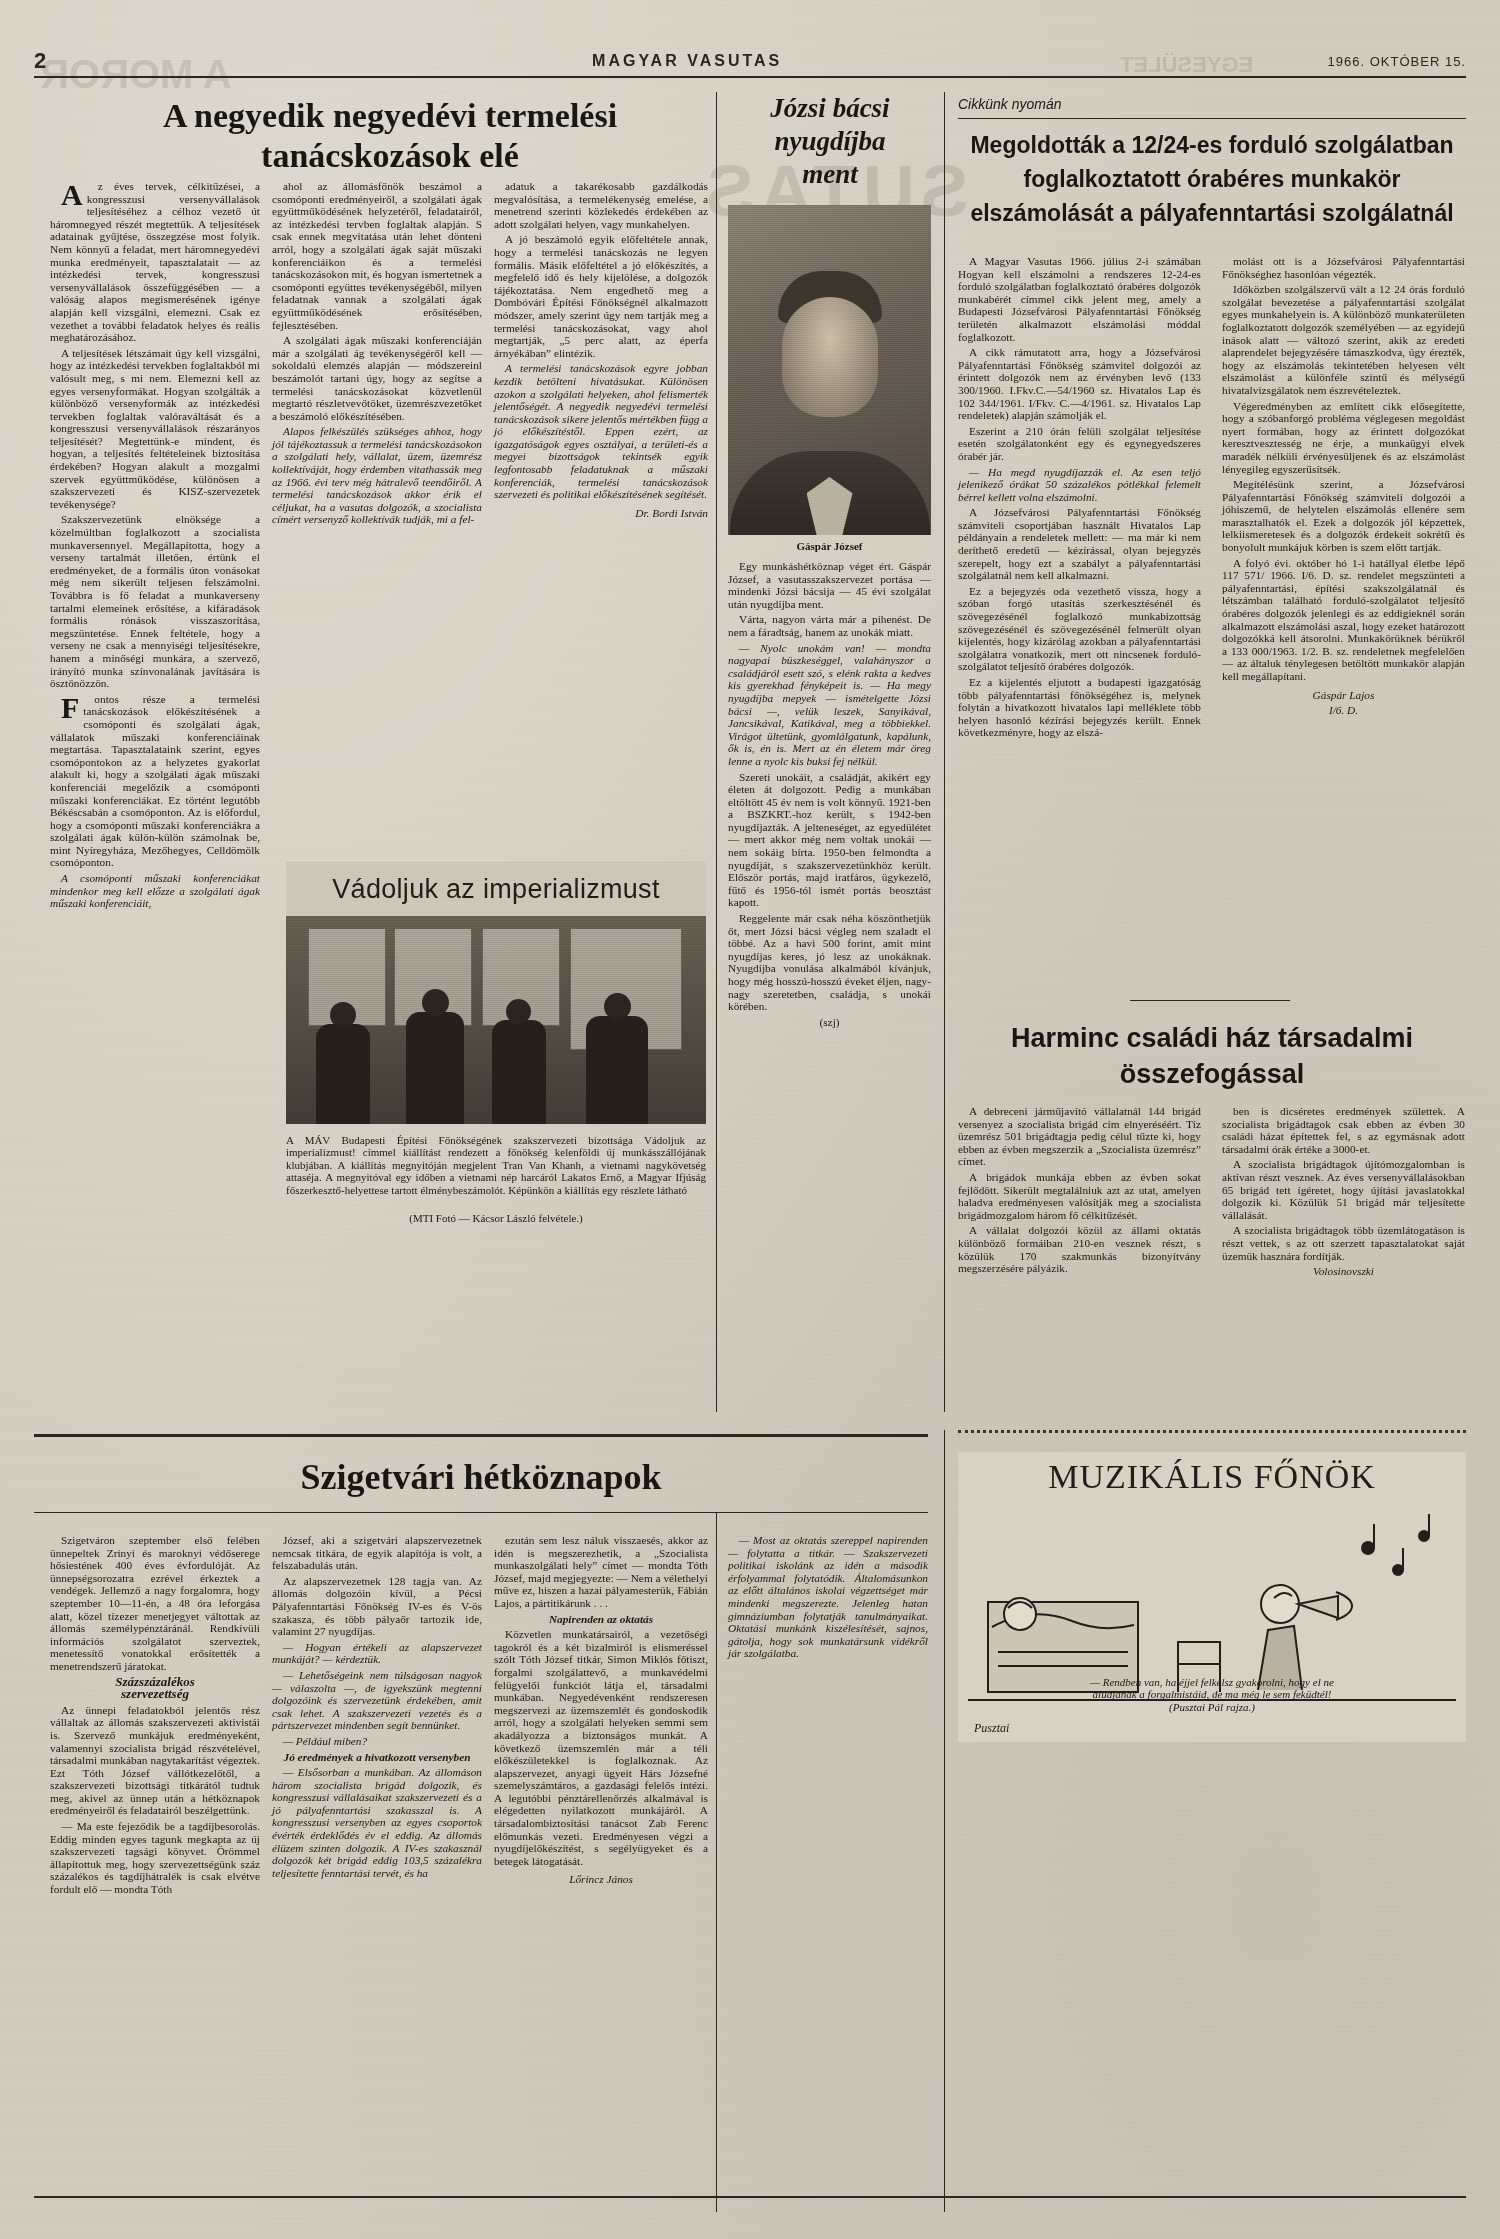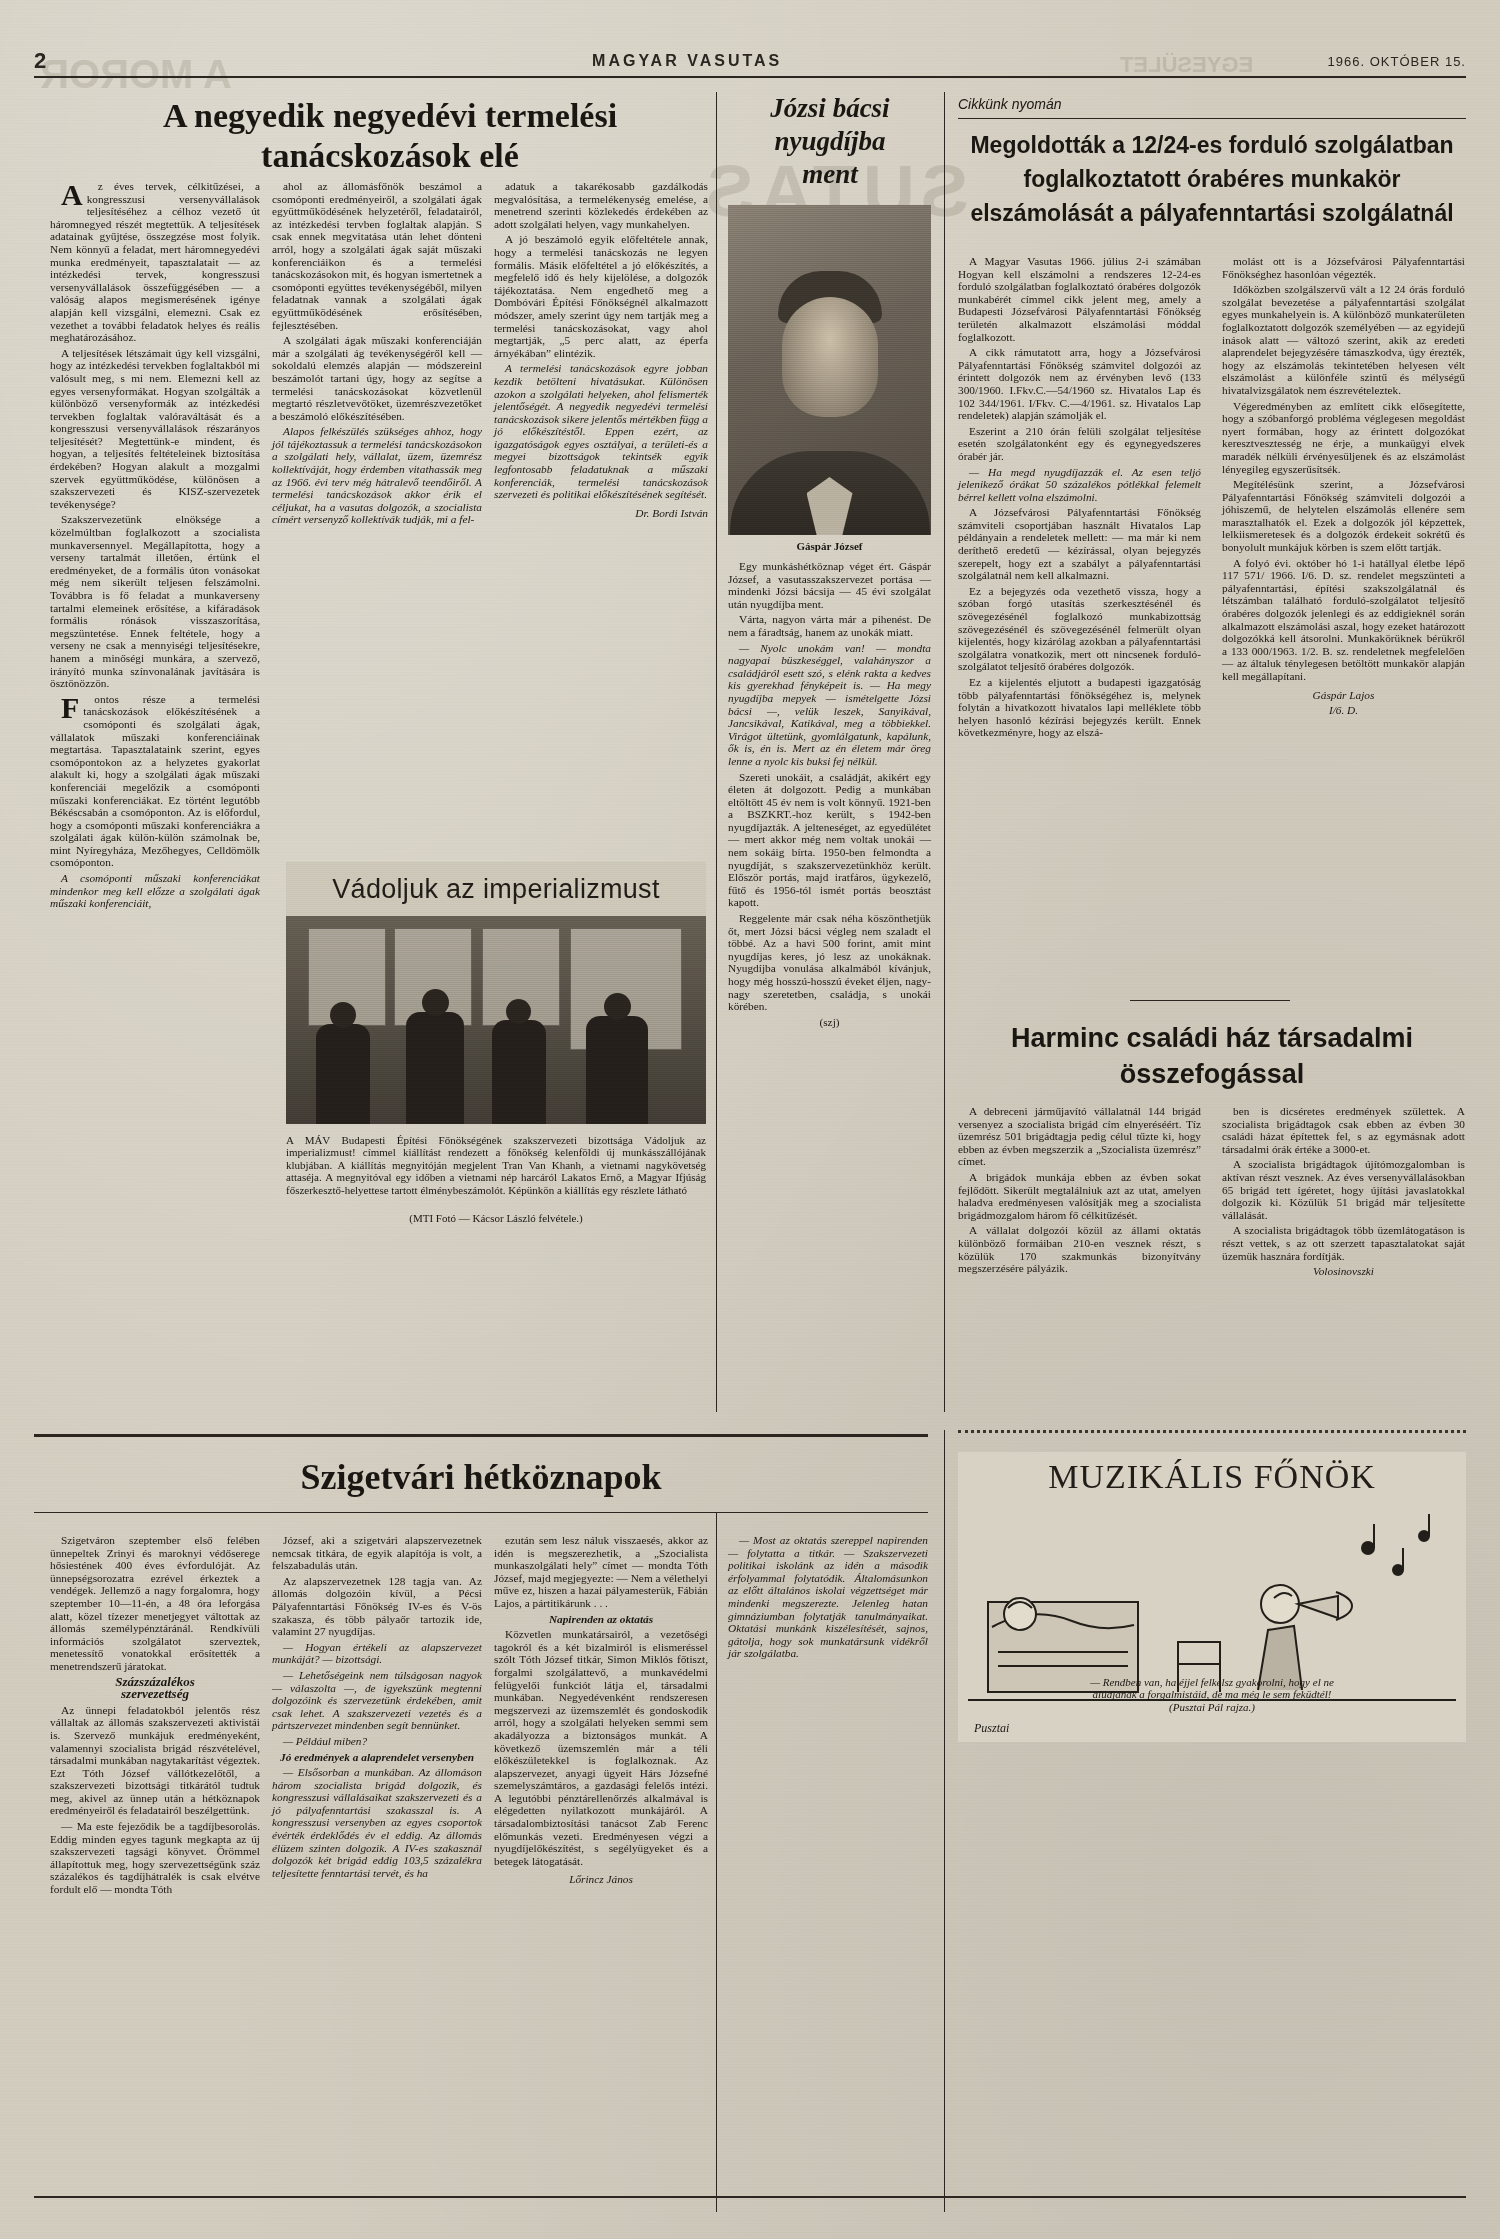--- a/index.html
+++ b/index.html
@@ -354,24 +354,24 @@
     <p>Szigetváron szeptember első felében ünnepeltek Zrinyi és maroknyi védőserege hősiestének 400 éves évfordulóját. Az ünnepségsorozatra ezrével érkeztek a vendégek. Jellemző a nagy forgalomra, hogy szeptember 10—11-én, a 48 óra leforgása alatt, közel tízezer menetjegyet váltottak az állomás személypénztáránál. Rendkívüli információs szolgálatot szerveztek, menetessítő vonatokkal erősítették a menetrendszerű járatokat.</p>
     <p class="subhead noind" style="font-size:13px;">Százszázalékos<br>szervezettség</p>
     <p>Az ünnepi feladatokból jelentős rész vállaltak az állomás szakszervezeti aktivistái is. Szervező munkájuk eredményeként, valamennyi szocialista brigád részvételével, társadalmi munkában nagytakarítást végeztek. Ezt Tóth József vállótkezelőtől, a szakszervezeti bizottsági titkárától tudtuk meg, akivel az ünnep után a hétköznapok eredményeiről és feladatairól beszélgettünk.</p>
     <p>— Ma este fejeződik be a tagdíjbesorolás. Eddig minden egyes tagunk megkapta az új szakszervezeti tagsági könyvet. Örömmel állapítottuk meg, hogy szervezettségünk száz százalékos és tagdíjhátralék is csak elvétve fordult elő — mondta Tóth</p>
     <p class="ital"></p>
   </div>
 
   <div class="col" style="left:272px; top:1534px; width:210px;">
     <p>József, aki a szigetvári alapszervezetnek nemcsak titkára, de egyik alapítója is volt, a felszabadulás után.</p>
     <p>Az alapszervezetnek 128 tagja van. Az állomás dolgozóin kívül, a Pécsi Pályafenntartási Főnökség IV-es és V-ös szakasza, és több pályaőr tartozik ide, valamint 27 nyugdíjas.</p>
-    <p class="ital">— Hogyan értékeli az alapszervezet munkáját? — bizottsági.</p>
+    <p class="ital">— Hogyan értékeli az alapszervezet munkáját? — kérdeztük.</p>
     <p class="ital">— Lehetőségeink nem túlságosan nagyok — válaszolta —, de igyekszünk megtenni dolgozóink és szervezetünk érdekében, amit csak lehet. A szakszervezeti vezetés és a pártszervezet mindenben segít bennünket.</p>
     <p class="ital">— Például miben?</p>
-    <p class="subhead noind">Jó eredmények a alaprendelet versenyben</p>
+    <p class="subhead noind">Jó eredmények a hivatkozott versenyben</p>
     <p class="ital">— Elsősorban a munkában. Az állomáson három szocialista brigád dolgozik, és kongresszusi vállalásaikat szakszervezeti és a jó pályafenntartási szakasszal is. A kongresszusi versenyben az egyes csoportok évérték érdeklődés év el eddig. Az állomás élüzem szinten dolgozik. A IV-es szakasznál dolgozók két brigád eddig 103,5 százalékra teljesítette fenntartási tervét, és ha</p>
   </div>
 
   <div class="col" style="left:494px; top:1534px; width:214px;">
     <p>ezután sem lesz náluk visszaesés, akkor az idén is megszerezhetik, a „Szocialista munkaszolgálati hely” címet — mondta Tóth József, majd megjegyezte: — Nem a vélethelyi műve ez, hiszen a hazai pályamesterük, Fábián Lajos, a pártitikárunk . . .</p>
     <p class="subhead noind">Napirenden az oktatás</p>
     <p>Közvetlen munkatársairól, a vezetőségi tagokról és a két bizalmiról is elismeréssel szólt Tóth József titkár, Simon Miklós főtiszt, forgalmi szolgálattevő, a munkavédelmi felügyelői funkciót látja el, társadalmi munkában. Negyedévenként rendszeresen megszervezi az üzemszemlét és gondoskodik arról, hogy a szolgálati helyeken semmi sem akadályozza a biztonságos munkát. A következő üzemszemlén már a téli előkészületekkel is foglalkoznak. Az alapszervezet, anyagi ügyeit Hárs Józsefné szemelyszámtáros, a gazdasági felelős intézi. A legutóbbi pénztárellenőrzés alkalmával is elégedetten nyilatkozott munkájáról. A társadalombiztosítási tanácsot Zab Ferenc előmunkás vezeti. Eredményesen végzi a nyugdíjelőkészítést, s segélyügyeket és a betegek látogatását.</p>
     <p class="right ital" style="margin-top:6px;">Lőrincz János</p>
   </div>
 

